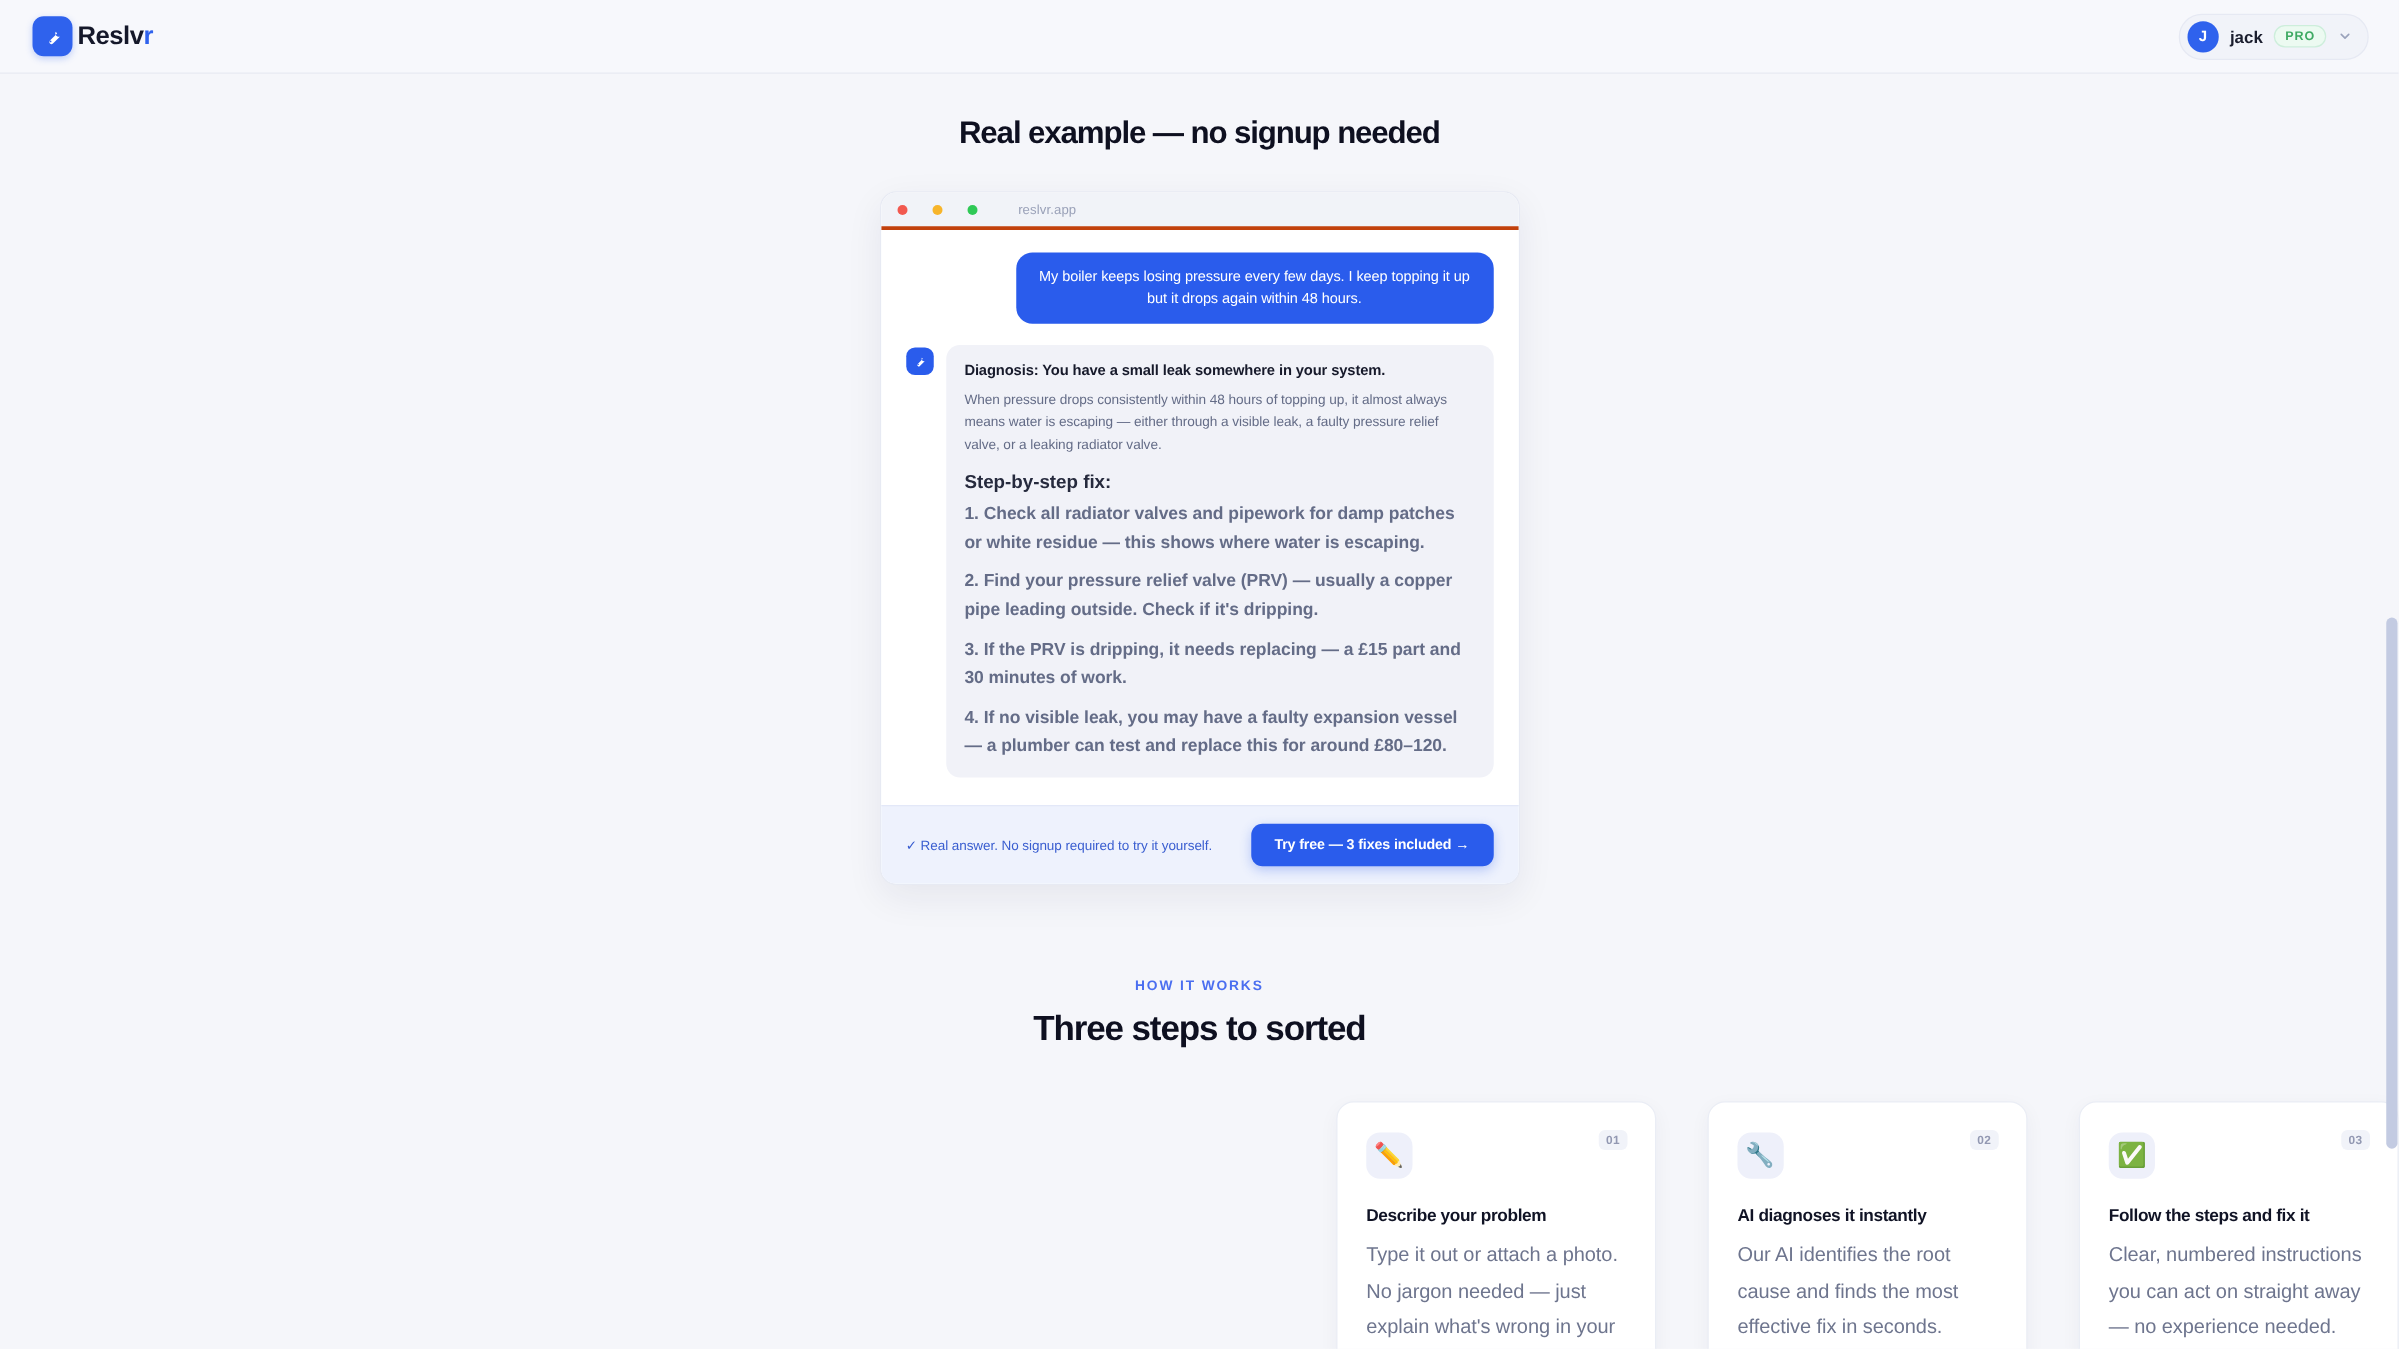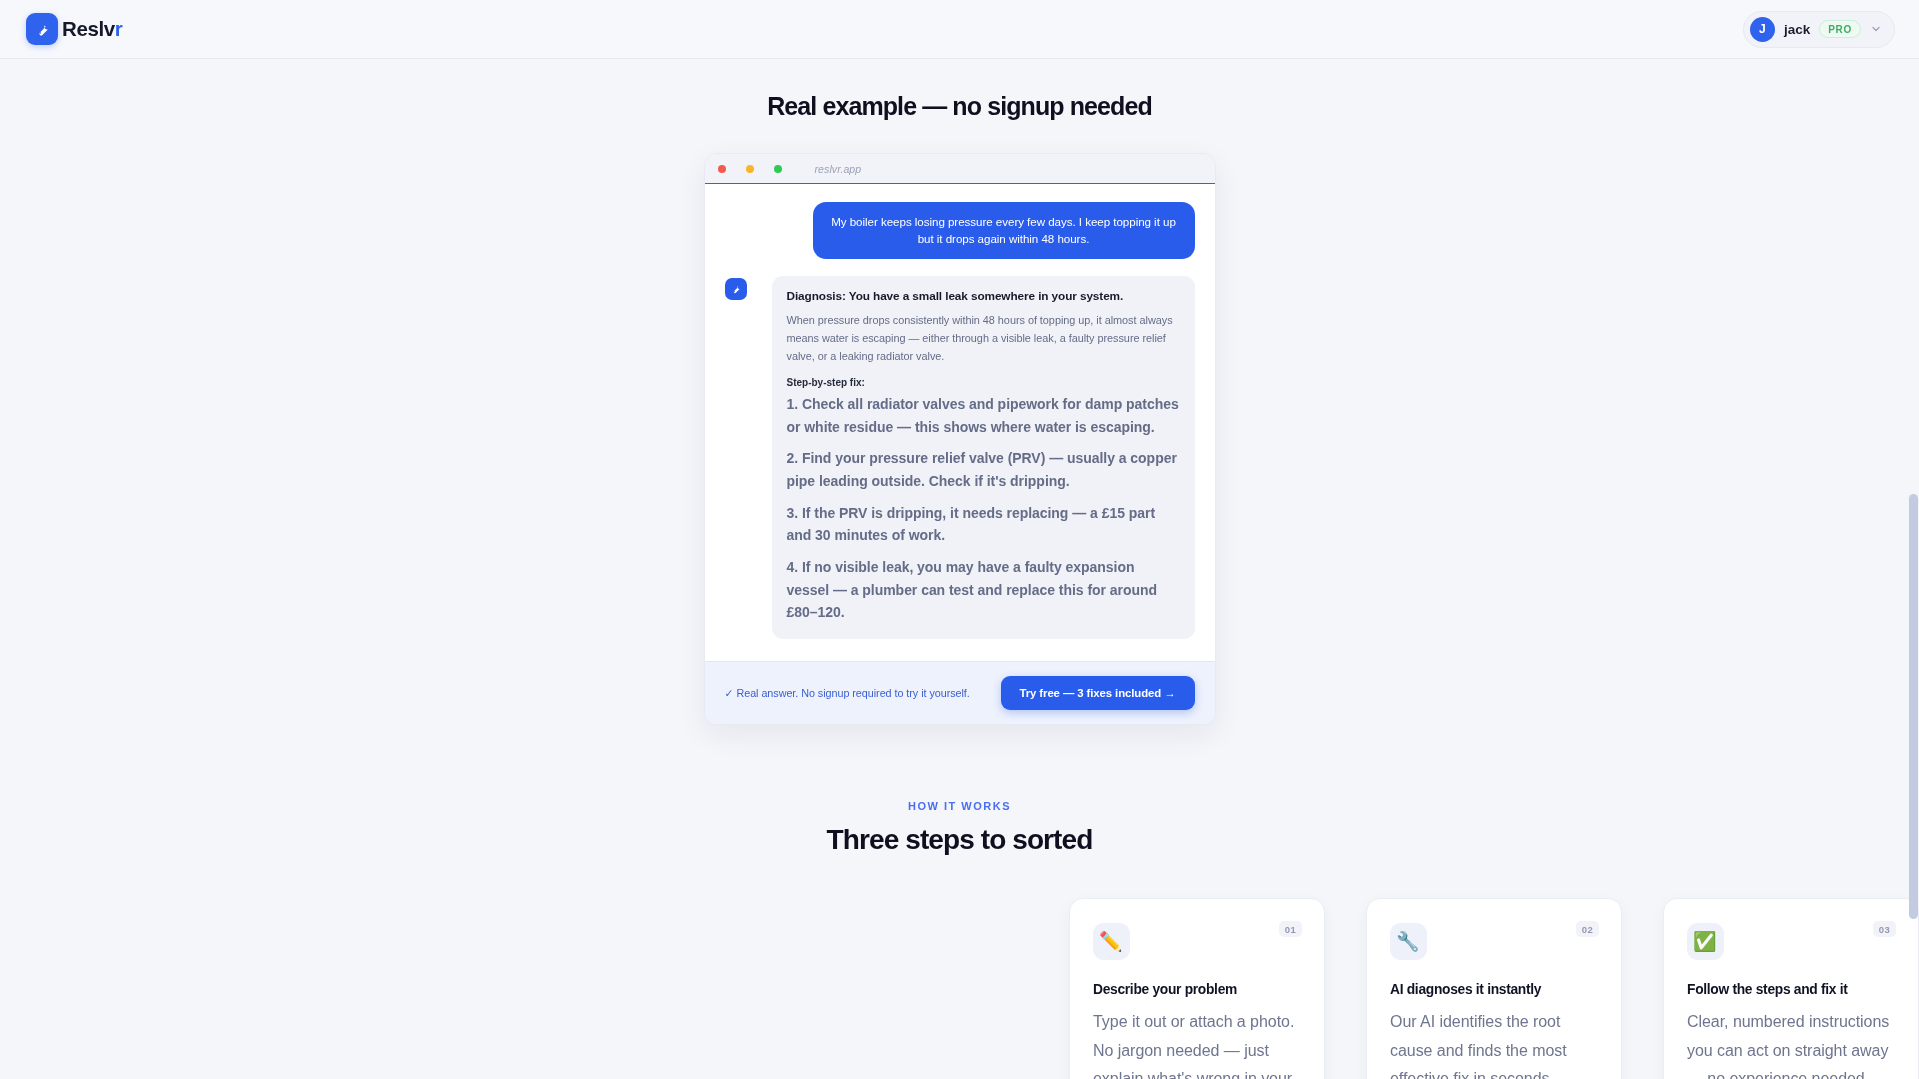--- a/index.html
+++ b/index.html
@@ -106,25 +106,24 @@
     margin: 32px auto 0;
     background: #ffffff;
     border: 1px solid #e7eaf3;
     border-radius: 13px;
     box-shadow: 0 10px 30px rgba(26,34,72,.07);
     overflow: hidden;
   }
   .browser-bar {
     height: 30px;
     background: #f1f3f8;
-    border-bottom: 1px solid #c2410c;
+    border-bottom: 3px solid #c2410c;
     display: flex; align-items: center;
     padding: 0 13px;
     gap: 20px;
-    font-style: italic;
   }
   .dot { width: 8px; height: 8px; border-radius: 50%; }
   .dot.red { background: #f2594f; }
   .dot.amber { background: #f7b52b; }
   .dot.green { background: #2fc956; }
   .browser-url {
     margin-left: 13px;
     font-size: 10.5px;
     color: #9aa1b8;
     letter-spacing: .1px;
@@ -138,21 +137,21 @@
     background: #2a5cec;
     color: #ffffff;
     border-radius: 13px;
     padding: 11px 14px 12px;
     font-size: 11.6px;
     line-height: 1.47;
     letter-spacing: -0.05px;
     text-align: center;
   }
 
-  .msg-ai-row { display: flex; gap: 25px; margin-top: 17px; }
+  .msg-ai-row { display: flex; gap: 10px; margin-top: 17px; }
   .ai-avatar {
     width: 22px; height: 22px; flex: 0 0 22px;
     border-radius: 7px;
     background: #2a5cec;
     display: flex; align-items: center; justify-content: center;
     margin-top: 2px;
   }
   .msg-ai {
     flex: 1;
     background: #f1f2f8;
@@ -167,21 +166,21 @@
     margin-bottom: 9px;
   }
   .ai-para {
     font-size: 10.9px;
     line-height: 1.65;
     color: #646c87;
     margin-bottom: 11px;
     letter-spacing: -0.04px;
   }
   .ai-sub {
-    font-size: 10px;
+    font-size: 15px;
     font-weight: bold;
     color: #262a3d;
     margin-bottom: 5px;
   }
   .ai-step {
     font-size: 14px;
     line-height: 1.62;
     color: #646c87;
     margin-bottom: 9px;
     letter-spacing: -0.04px;

